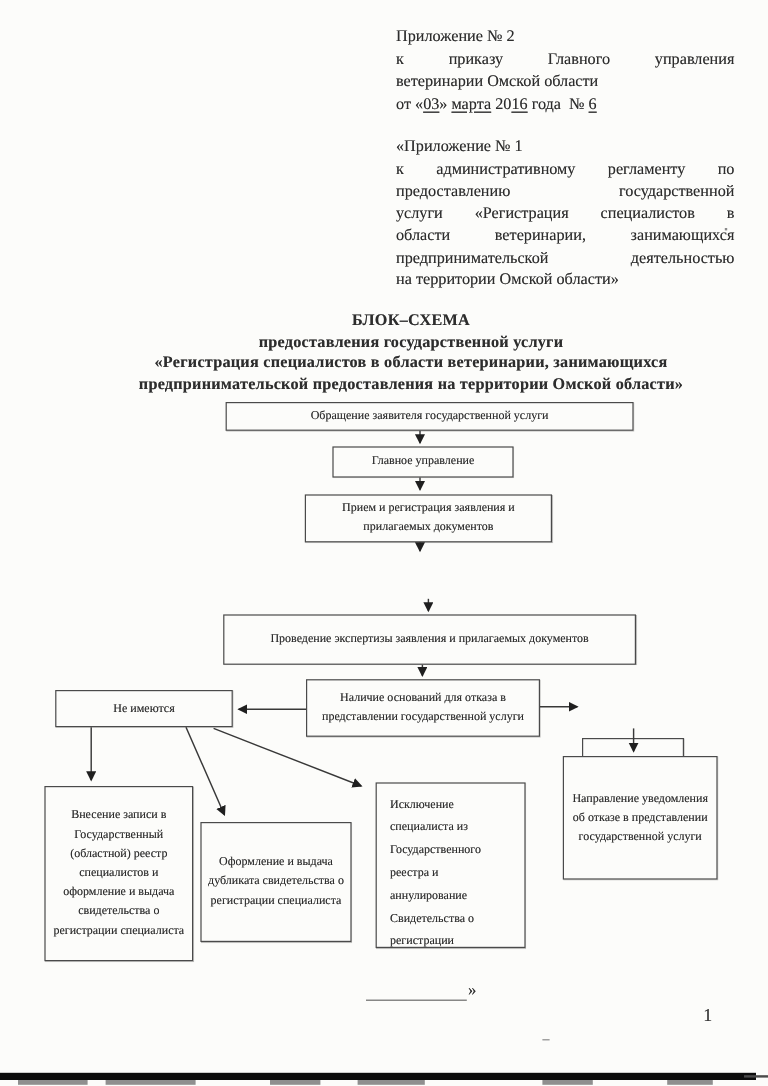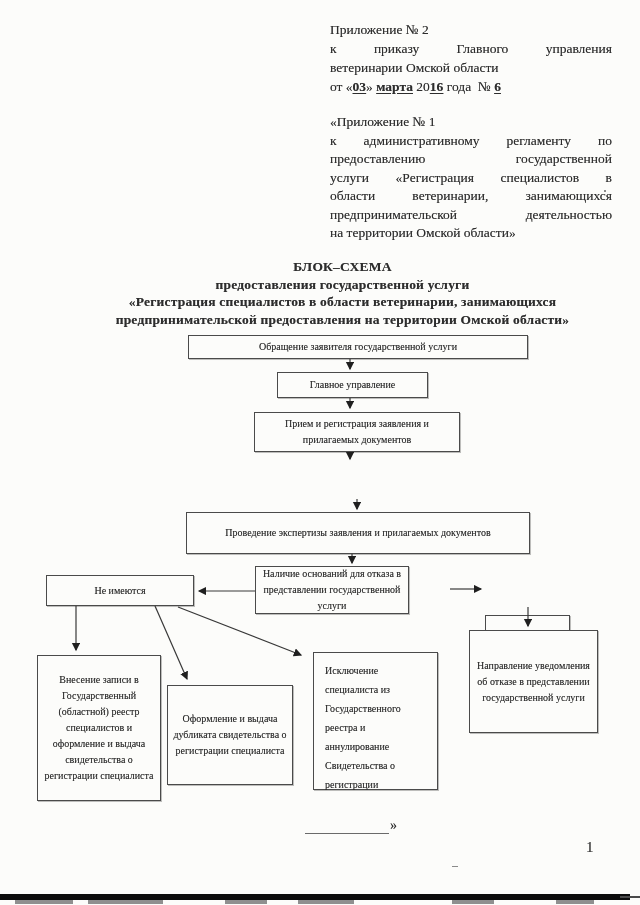--- a/index.html
+++ b/index.html
@@ -8,21 +8,21 @@
     background:#fcfcfa;
     font-family:"Liberation Serif","DejaVu Serif",serif;
     color:#2d2d2d;
     text-shadow:0 0 0.5px rgba(45,45,45,.5);
   }
   
   .hdr{position:absolute;left:330px;width:282px;}
   .hline{font-size:13.5px;line-height:19px;white-space:nowrap;}
   .hdr2 .hline{line-height:18.5px;}
   .just{white-space:normal;text-align:justify;text-align-last:justify;}
-  .u{text-decoration:underline;text-underline-offset:2px;font-weight:bold;}
+  .u{text-decoration:underline;text-underline-offset:2px;}
   
   .doc-title{position:absolute;left:55px;top:258px;width:575px;text-align:center;font-weight:bold;}
   .tl{font-size:13.5px;line-height:17.5px;letter-spacing:.2px;}
   
   .fbox{
     position:absolute;box-sizing:border-box;
     border:1px solid #4a4a4a;background:#fcfcfa;
     display:flex;align-items:center;justify-content:center;
     text-align:center;font-size:10px;line-height:16px;
     padding:2px 4px;box-shadow:0.5px 0.5px 0.5px rgba(0,0,0,.25);
@@ -77,21 +77,21 @@
 
   <div class="fbox" style="left:188px;top:335px;width:340px;height:24px;">Обращение заявителя государственной услуги</div>
 
   <div class="fbox" style="left:277px;top:372px;width:151px;height:26px;">Главное управление</div>
 
   <div class="fbox" style="left:254px;top:412px;width:206px;height:40px;">Прием и регистрация заявления и прилагаемых документов</div>
 
 
   <div class="fbox" style="left:186px;top:512px;width:344px;height:42px;">Проведение экспертизы заявления и прилагаемых документов</div>
 
-  <div class="fbox" style="left:255px;top:566px;width:154px;height:48px;">Наличие оснований для отказа в представлении государственной услуги</div>
+  <div class="fbox" style="left:255px;top:566px;width:195px;height:48px;">Наличие оснований для отказа в представлении государственной услуги</div>
 
   <div class="fbox" style="left:46px;top:575px;width:148px;height:31px;">Не имеются</div>
 
   <div class="fbox" style="left:485px;top:587px;width:85px;height:48px;margin-top:28px;">Имеются</div>
 
   <div class="fbox tight" style="left:37px;top:655px;width:124px;height:146px;">Внесение записи в Государственный (областной) реестр специалистов и оформление и выдача свидетельства о регистрации специалиста</div>
 
   <div class="fbox" style="left:167px;top:685px;width:126px;height:100px;">Оформление и выдача дубликата свидетельства о регистрации специалиста</div>
 
   <div class="fbox left" style="left:313px;top:652px;width:125px;height:138px;">Исключение специалиста из Государственного реестра и аннулирование Свидетельства о регистрации</div>

